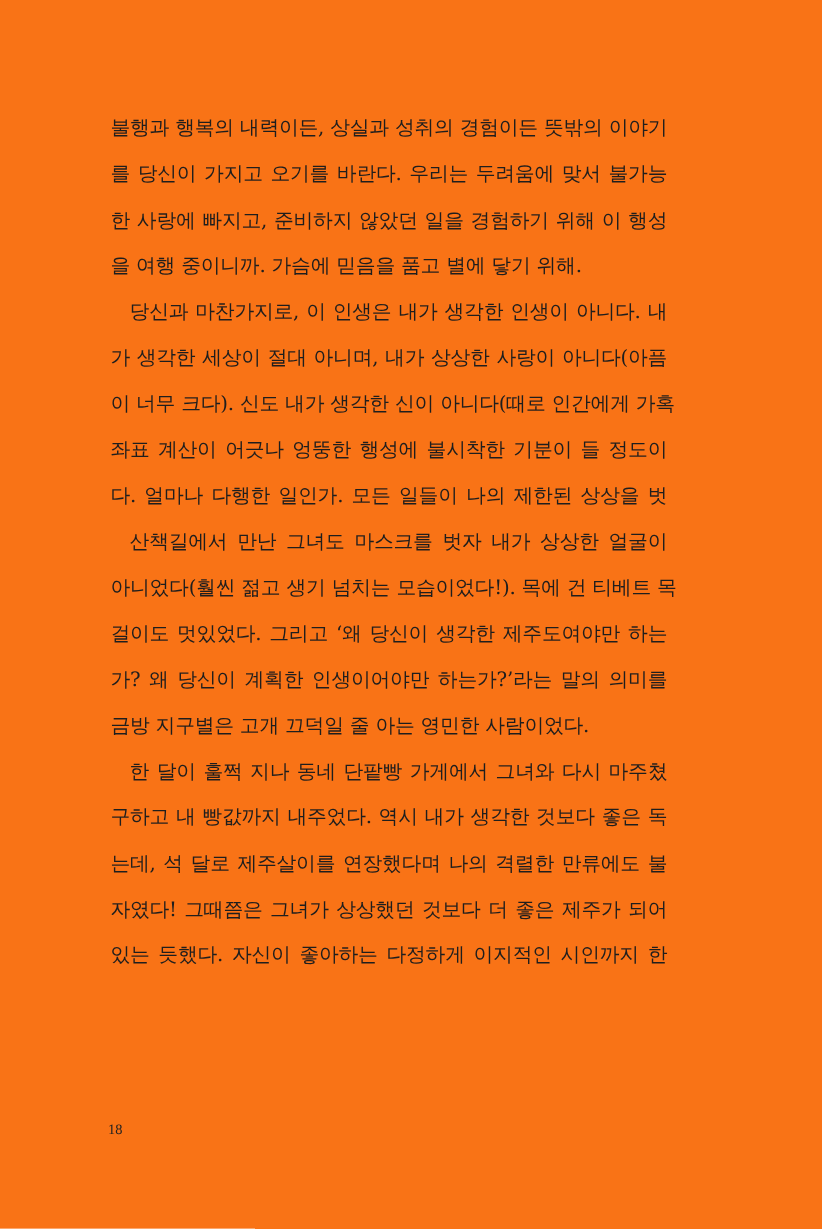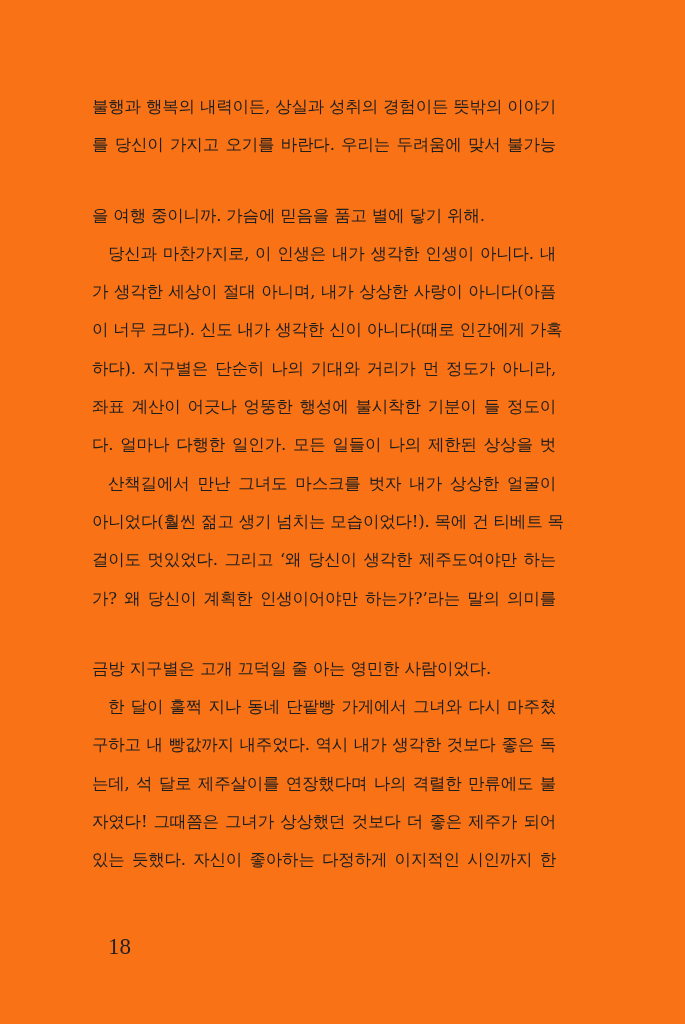--- a/index.html
+++ b/index.html
@@ -35,48 +35,47 @@
       line-height: 30px;
       font-size: 16.5px;
       letter-spacing: -0.2px;
       white-space: nowrap;
       text-align: justify;
       text-align-last: justify;
       overflow: visible;
     }
     .line.last {
       text-align-last: left;
-      margin-top: 32px;
     }
     .line.indent {
       padding-left: 16px;
     }
     .page-number {
       position: absolute;
-      left: 108px;
+      left: 90px;
       top: 934px;
       font-family: "Liberation Serif", "DejaVu Serif", serif;
-      font-size: 23px;
+      font-size: 12px;
       color: #222;
     }
   </style>
 </head>
 <body>
 
 <div class="page">
   <div class="text-block">
 
     <span class="line">불행과 행복의 내력이든, 상실과 성취의 경험이든 뜻밖의 이야기</span>
     <span class="line">를 당신이 가지고 오기를 바란다. 우리는 두려움에 맞서 불가능</span>
+    <span class="line">한 사랑에 빠지고, 준비하지 않았던 일을 경험하기 위해 이 행성</span>
     <span class="line last">을 여행 중이니까. 가슴에 믿음을 품고 별에 닿기 위해.</span>
 
     <span class="line indent">당신과 마찬가지로, 이 인생은 내가 생각한 인생이 아니다. 내</span>
     <span class="line">가 생각한 세상이 절대 아니며, 내가 상상한 사랑이 아니다(아픔</span>
     <span class="line">이 너무 크다). 신도 내가 생각한 신이 아니다(때로 인간에게 가혹</span>
-    <span class="line">하다). 지구별은 단순히 나의 기대와 거리가 먼 정도가 아니라,</span>
     <span class="line">좌표 계산이 어긋나 엉뚱한 행성에 불시착한 기분이 들 정도이</span>
     <span class="line">다. 얼마나 다행한 일인가. 모든 일들이 나의 제한된 상상을 벗</span>
 
     <span class="line indent">산책길에서 만난 그녀도 마스크를 벗자 내가 상상한 얼굴이</span>
     <span class="line">아니었다(훨씬 젊고 생기 넘치는 모습이었다!). 목에 건 티베트 목</span>
     <span class="line">걸이도 멋있었다. 그리고 ‘왜 당신이 생각한 제주도여야만 하는</span>
     <span class="line">가? 왜 당신이 계획한 인생이어야만 하는가?’라는 말의 의미를</span>
     <span class="line last">금방 지구별은 고개 끄덕일 줄 아는 영민한 사람이었다.</span>
 
     <span class="line indent">한 달이 훌쩍 지나 동네 단팥빵 가게에서 그녀와 다시 마주쳤</span>

